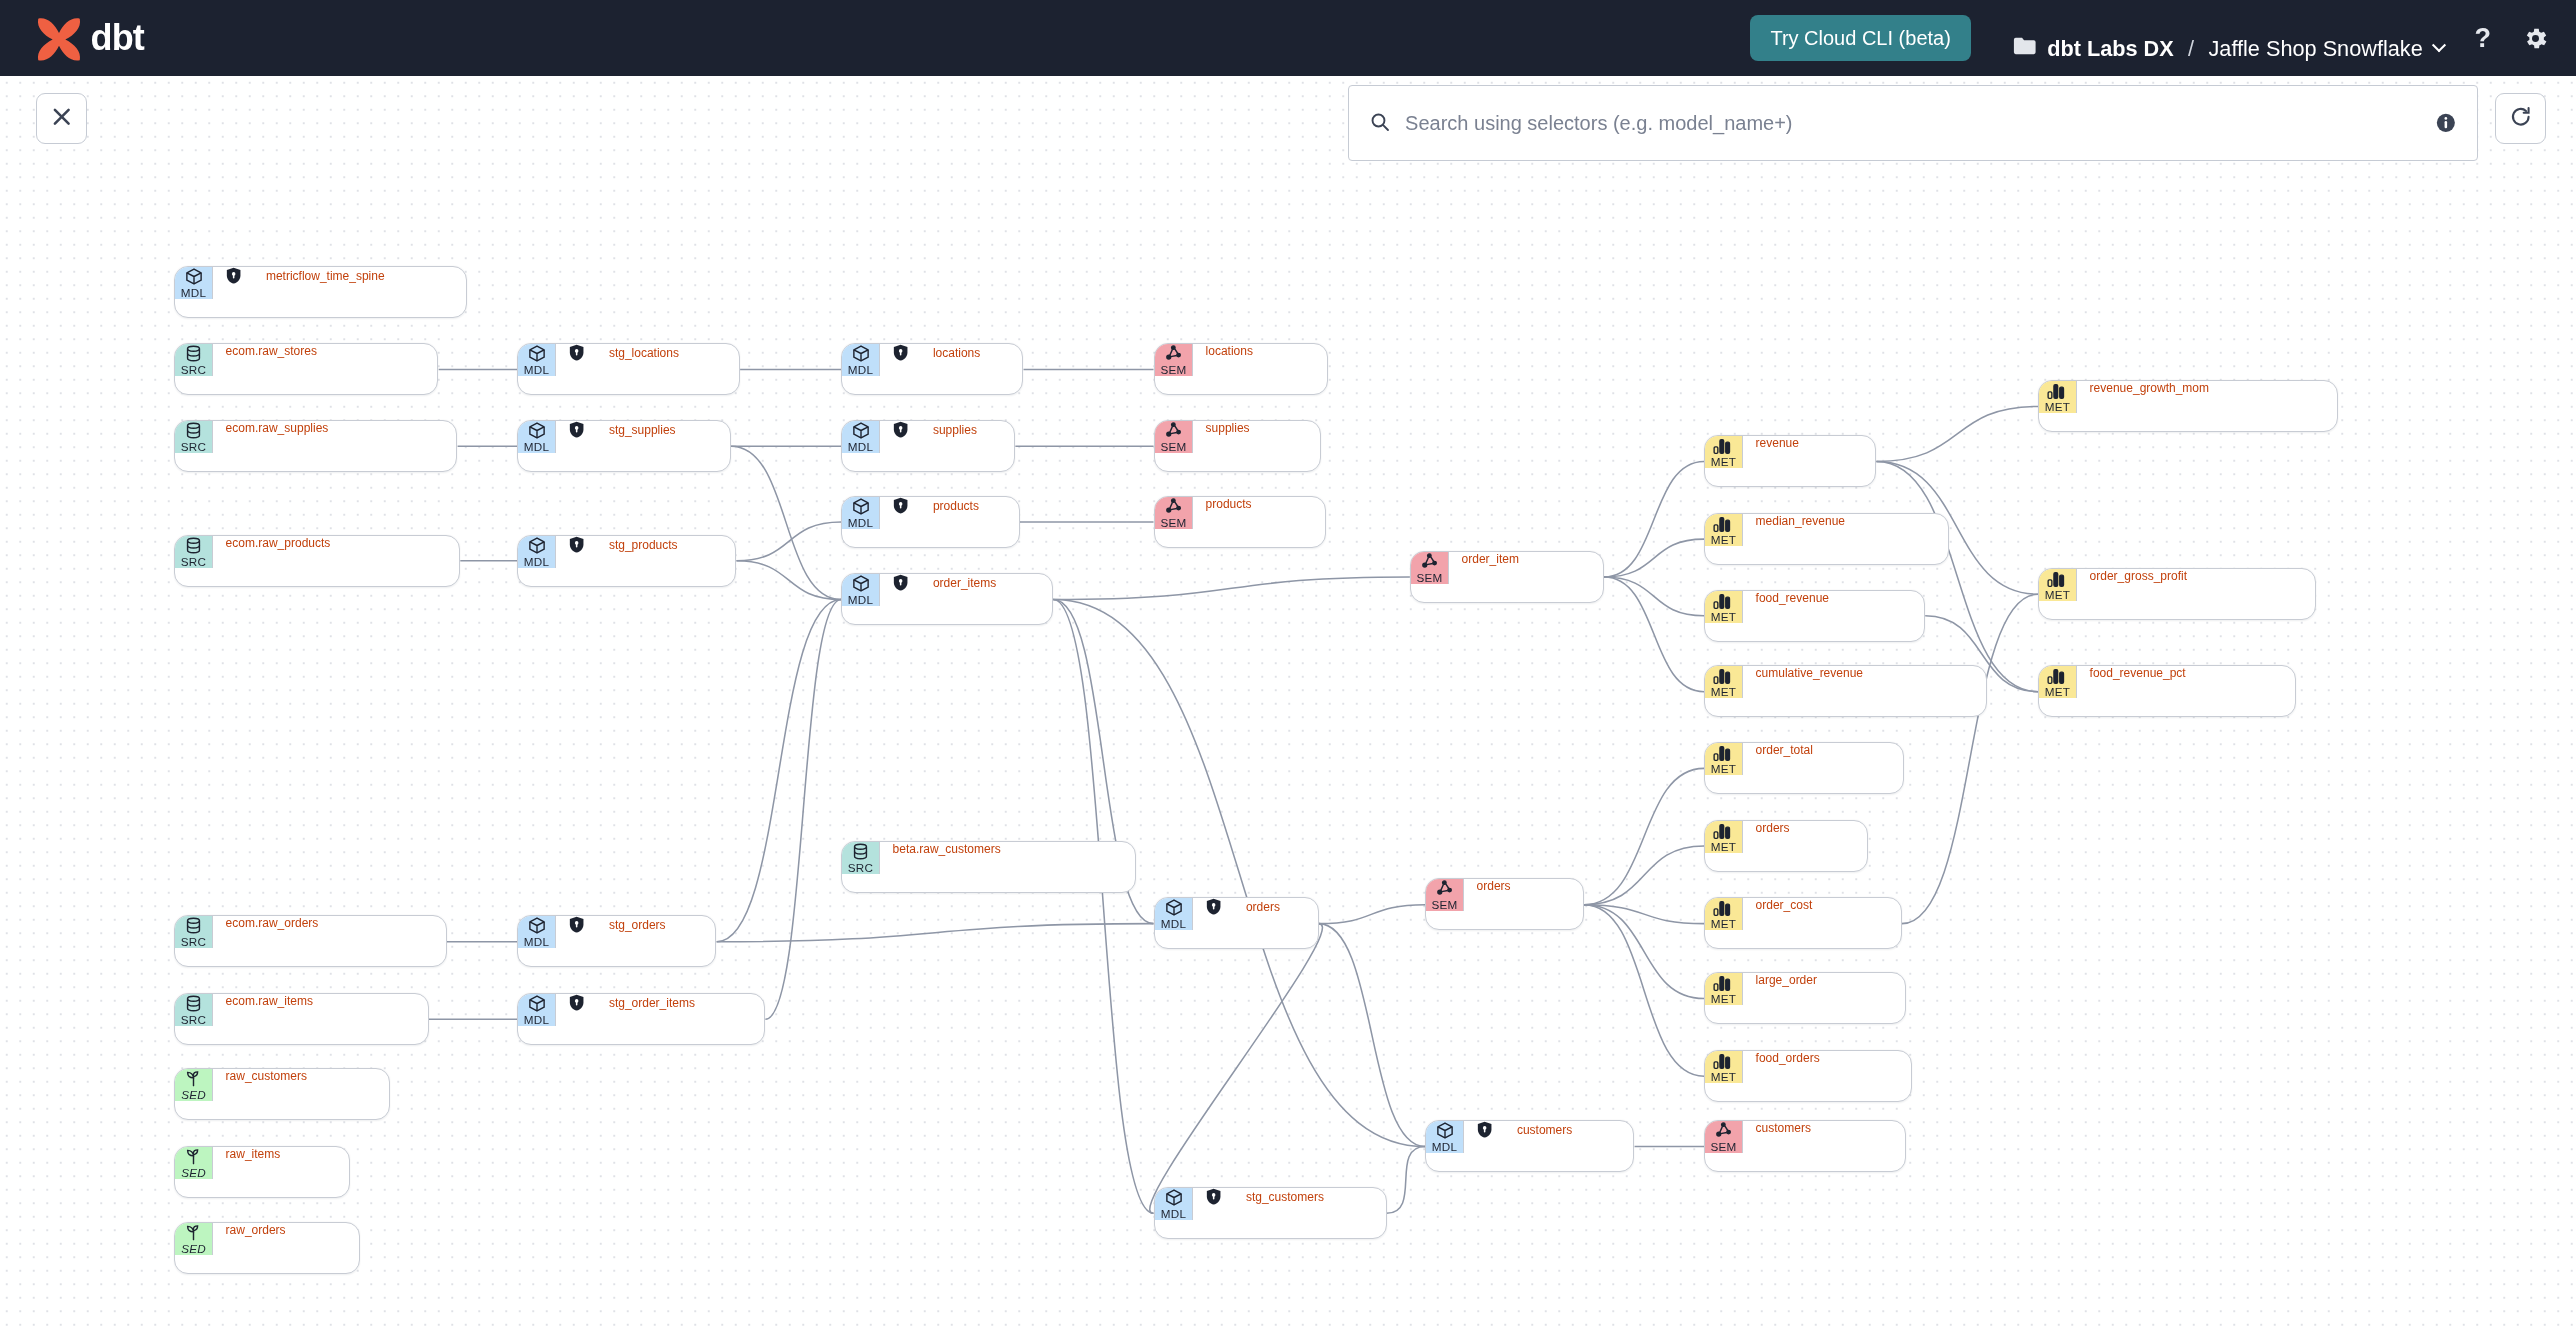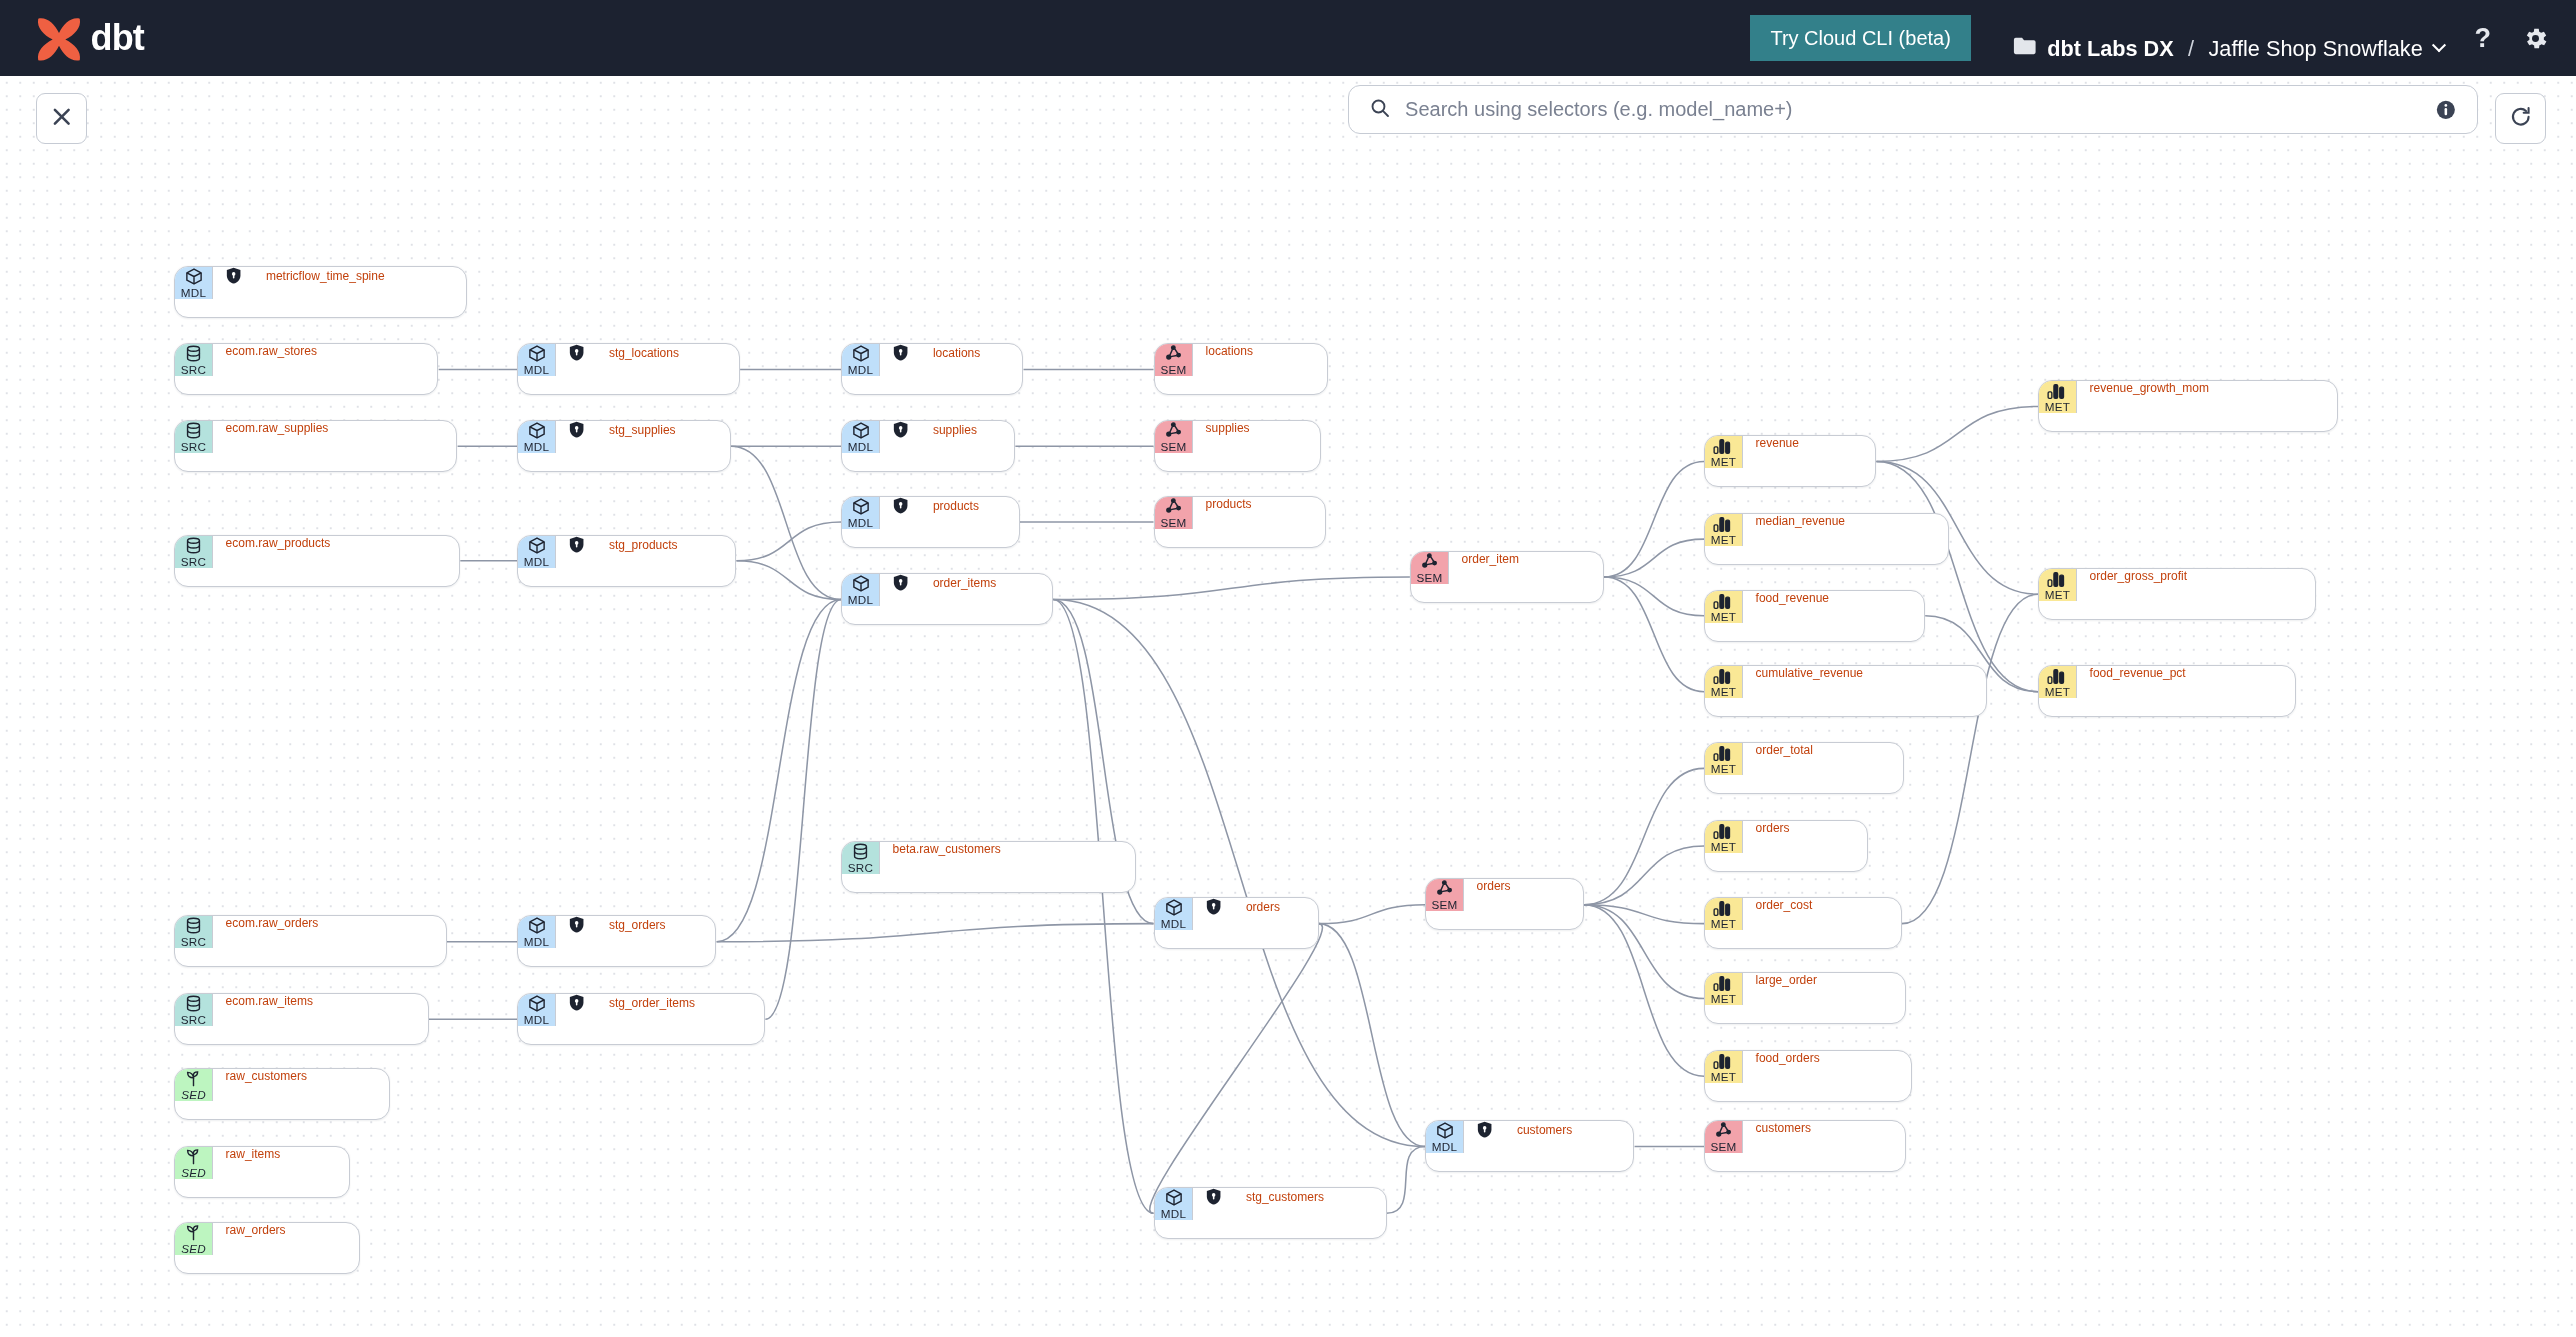--- a/index.html
+++ b/index.html
@@ -30,21 +30,21 @@
   .chev {
     display:inline-block; width: 10px; height: 10px;
     border-right: 2.3px solid #fff; border-bottom: 2.3px solid #fff;
     transform: rotate(45deg) translate(-2.7px,-2.7px);
   }
   #nav-right {
     margin-left: auto; display: flex; align-items: center; margin-right: 27px;
   }
   #cloud-cli-btn {
     background: #33808a; color: #fff; font-size: 20px;
-    padding: 11.7px 20px; border-radius: 0; cursor: pointer; white-space: nowrap;
+    padding: 11.7px 20px; border-radius: 8px; cursor: pointer; white-space: nowrap;
   }
   #project-crumb {
     display: flex; align-items: center; gap: 10.8px;
     margin-left: 42px; font-size: 21.7px; font-weight: bold; color: #fff;
     white-space: nowrap;
     margin-top: 21px;
   }
   .crumb-sep { font-weight: normal; color: #cfd4dd; margin: 0 3.6px; }
   .crumb-proj { font-weight: normal; }
   #help-icon, #gear-icon {
@@ -65,22 +65,22 @@
   }
   #breadcrumb-pill {
     position: absolute; left: 112px; top: 17px;
     height: 51px; padding: 0 21.7px;
     border: 0.9px solid #c6cbd4; border-radius: 9px; background: #fff;
     display: flex; align-items: center; font-size: 20px; color: #31384a;
     cursor: pointer; white-space: nowrap;
   }
   #search-box {
     position: absolute; left: 1348px; top: 111px;
-    width: 1130px; height: 49px; margin-top:-102px;
-    border: 0.9px solid #c6cbd4; border-radius: 12px; background: #fff;
+    width: 1130px; height: 76px; margin-top:-102px;
+    border: 0.9px solid #c6cbd4; border-radius: 4px; background: #fff;
     display: flex; align-items: center; padding: 0 20px;
   }
   #search-input {
     flex: 1; border: none; outline: none; font-size: 20px;
     color: #31384a; font-family: "Liberation Sans", sans-serif;
     margin-left: 14.4px; background: transparent;
   }
   #search-input::placeholder { color: #7a8191; }
   #info-icon { cursor: pointer; display:flex; }
   #refresh-btn {

